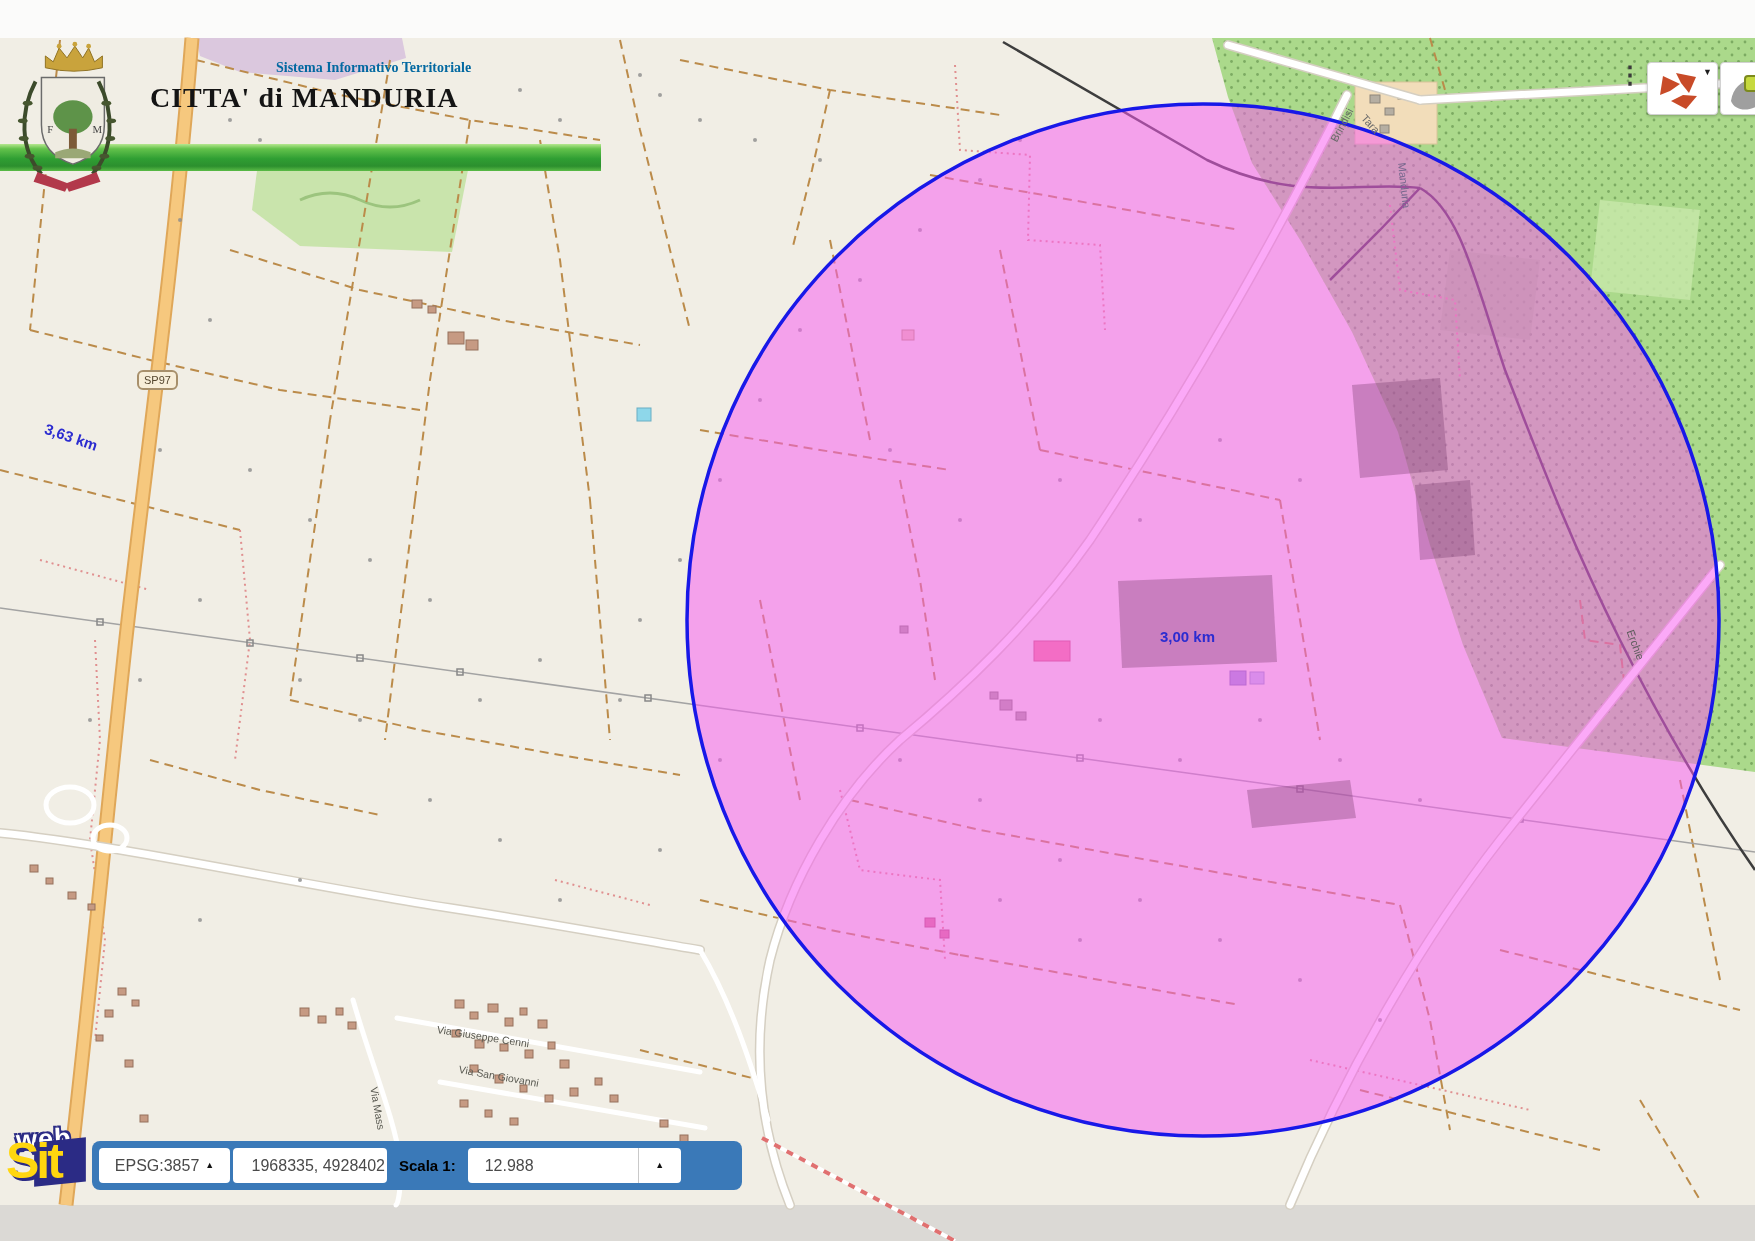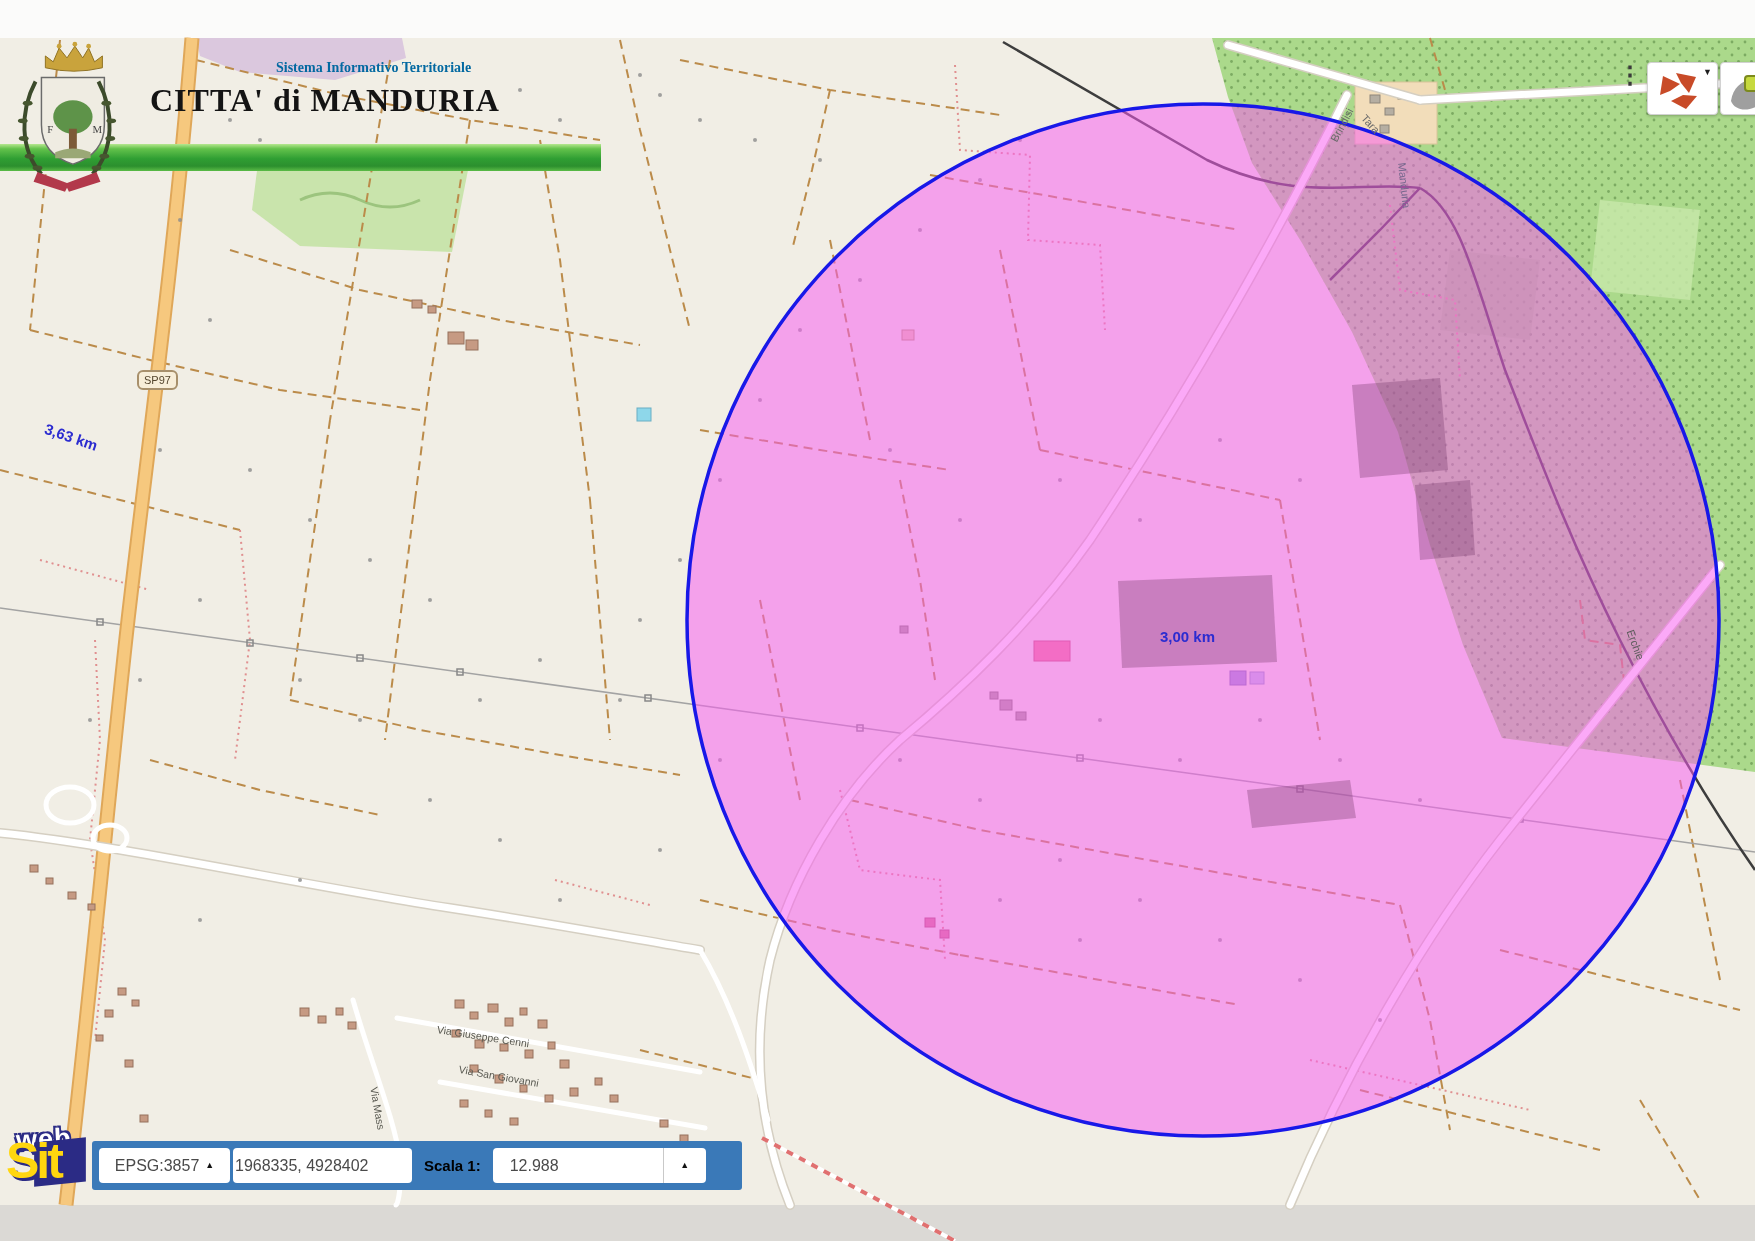--- a/index.html
+++ b/index.html
@@ -6,21 +6,21 @@
   body{width:1755px;height:1241px;overflow:hidden;position:relative;
        font-family:"Liberation Sans",sans-serif;background:#f1eee5;}
   #app{position:absolute;inset:0;width:1755px;height:1241px;overflow:hidden;}
   #map-svg{position:absolute;left:0;top:0;}
 
   
   .crest{position:absolute;left:8px;top:34px;width:118px;height:158px;z-index:30;}
   .header-subtitle{position:absolute;left:276px;top:60px;z-index:25;
      font-family:"Liberation Serif",serif;font-weight:700;font-size:14px;color:#0369a1;}
   .header-title{position:absolute;left:150px;top:82px;z-index:25;
-     font-family:"Liberation Serif",serif;font-weight:700;font-size:32px;
+     font-family:"Liberation Serif",serif;font-weight:700;font-size:28px;
      letter-spacing:1px;color:#141414;}
   .green-bar{position:absolute;left:0;top:144px;width:601px;height:27px;z-index:20;
      background:linear-gradient(180deg,#b6e78f 0%,#63c24b 18%,#2f9e33 55%,#2c8f2e 82%,#5abb46 100%);}
 
   
   .map-label{position:absolute;white-space:nowrap;transform-origin:0 0;z-index:15;}
   .measure-label{font-size:15px;font-weight:700;color:#2c2cd0;}
   .street-label{font-size:11px;color:#5a5a52;}
   .sp-badge{position:absolute;left:137px;top:370px;z-index:15;background:#f8eed9;
      border:2px solid #a8906c;border-radius:6px;padding:0 5px;font-size:11px;
@@ -31,28 +31,28 @@
      background:transparent;border:none;font-size:24px;font-weight:700;color:#3a3a3a;
      line-height:36px;text-align:center;cursor:pointer;}
   .tool-panel{position:absolute;top:62px;width:69px;height:51px;z-index:30;
      background:#fff;border:1px solid #d2d2d2;border-radius:4px;
      box-shadow:0 1px 3px rgba(0,0,0,.25);cursor:pointer;}
   .tool-panel .caret-down{position:absolute;right:5px;top:4px;font-size:9px;color:#1e1e1e;}
   .tool-panel svg{position:absolute;left:8px;top:8px;}
 
   
   .bottom-toolbar{position:absolute;left:92px;top:1141px;width:650px;height:49px;z-index:40;
-     background:#3a79b8;border-radius:3px;display:flex;align-items:center;
+     background:#3a79b8;border-radius:8px;display:flex;align-items:center;
      padding:0 7px;box-sizing:border-box;gap:3px;}
   .tb-box{height:35px;background:#fff;border:none;border-radius:4px;color:#4a4a4a;
      font-size:16px;font-family:"Liberation Sans",sans-serif;display:flex;
      align-items:center;justify-content:center;box-sizing:border-box;}
   .epsg-btn{width:131px;cursor:pointer;gap:6px;}
   .caret-up{font-size:9px;color:#111;line-height:9px;}
-  .coord-input{width:179px;text-align:left;}
+  .coord-input{width:154px;text-align:right;}
   input.tb-box{outline:none;}
   .scala-label{color:#000000;font-weight:700;font-size:15px;padding:0 9px;}
   .scale-box{width:213px;position:relative;justify-content:flex-start;padding-left:15px;}
   .scale-input{border:none;outline:none;width:170px;font-size:16px;color:#4a4a4a;
      font-family:"Liberation Sans",sans-serif;background:transparent;}
   .scale-divider{position:absolute;right:42px;top:0;width:1px;height:35px;background:#c9c9c9;}
   .scale-caret-btn{position:absolute;right:0;top:0;width:42px;height:35px;background:transparent;
      border:none;display:flex;align-items:center;justify-content:center;cursor:pointer;}
 
   

